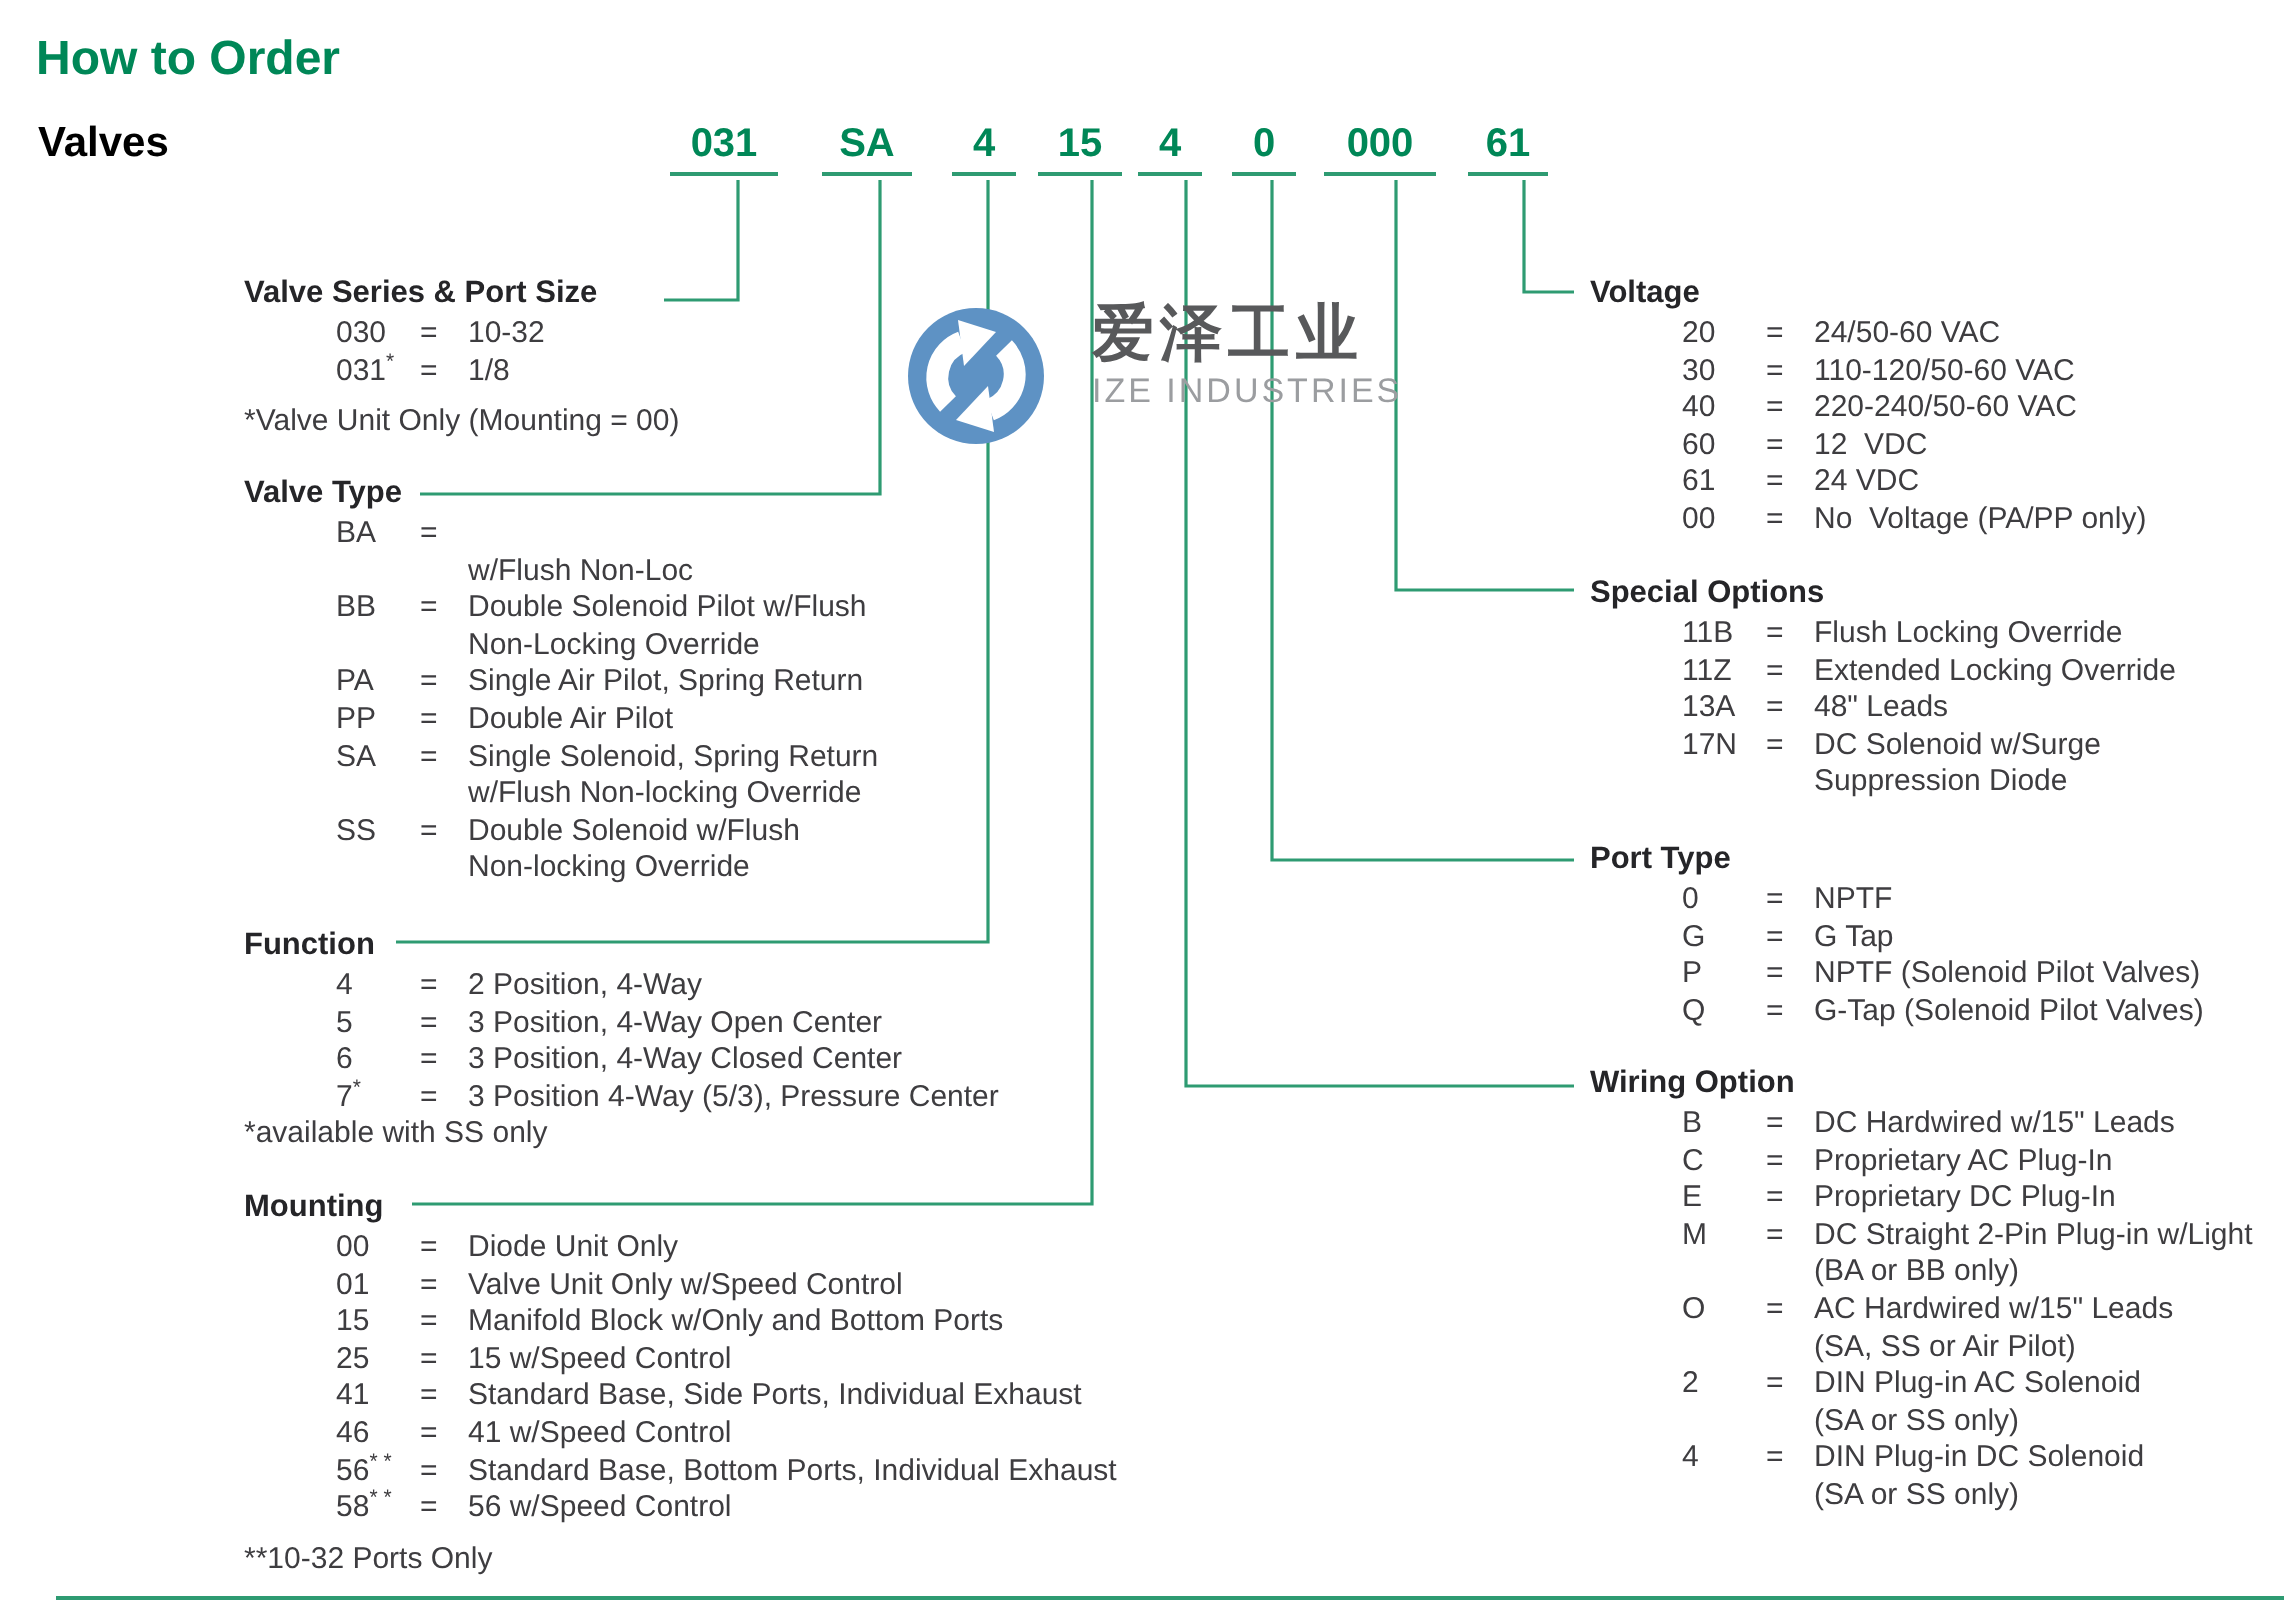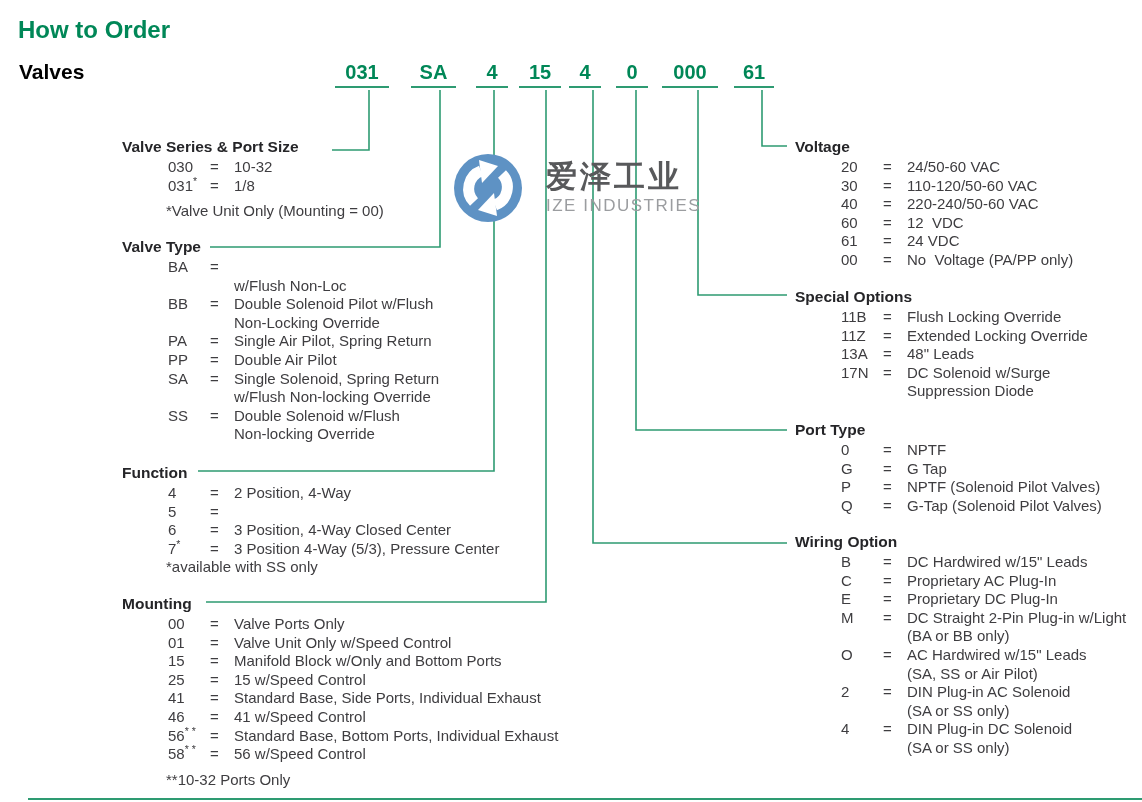--- a/index.html
+++ b/index.html
@@ -29,33 +29,33 @@
   .seg-4{left:569px;width:32px;}
   .seg-5{left:616px;width:32px;}
   .seg-6{left:662px;width:56px;}
   .seg-7{left:734px;width:40px;}
 
   
   #connectors{position:absolute;left:0;top:0;width:1142px;height:802px;pointer-events:none;}
   #connectors polyline{fill:none;stroke:var(--line-green);stroke-width:1.6;}
 
   
-  .watermark{position:absolute;left:452px;top:150px;display:flex;align-items:center;gap:22px;}
+  .watermark{position:absolute;left:452px;top:150px;display:flex;gap:22px;}
   .wm-text-cn{font-size:31px;font-weight:600;color:var(--wm-dark);letter-spacing:3px;line-height:34px;}
   .wm-text-en{font-size:17px;color:var(--wm-light);letter-spacing:1.5px;line-height:20px;margin-top:2px;}
 
   
   .section{position:absolute;color:var(--body-text);font-size:15px;line-height:18.6px;}
   .sec-heading{font-size:15.5px;font-weight:bold;color:var(--heading-text);line-height:19px;margin-bottom:2px;}
   .row{display:flex;}
   .row .code{width:42px;flex:0 0 42px;white-space:pre;margin-left:46px;}
   .row .eq{width:24px;flex:0 0 24px;}
   .row .desc{white-space:pre-wrap;}
   .row sup{font-size:70%;vertical-align:super;line-height:0;}
-  .footnote{margin-top:7px;margin-left:44px;}
+  .footnote{margin-top:7px;}
   .sec-function .footnote{margin-top:0;}
 
   .sec-valve-series{left:122px;top:137px;width:480px;}
   .sec-valve-type{left:122px;top:237px;width:480px;}
   .sec-function{left:122px;top:463px;width:480px;}
   .sec-mounting{left:122px;top:594px;width:520px;}
   .sec-voltage{left:795px;top:137px;width:340px;}
   .sec-special-options{left:795px;top:287px;width:340px;}
   .sec-port-type{left:795px;top:420px;width:340px;}
   .sec-wiring-option{left:795px;top:532px;width:340px;}
@@ -177,39 +177,40 @@
   <div class="section sec-function">
       <div class="sec-heading">Function</div>
       <div class="row">
         <span class="code">4</span>
         <span class="eq">=</span>
         <span class="desc">2 Position, 4-Way</span>
       </div>
       <div class="row">
         <span class="code">5</span>
         <span class="eq">=</span>
+        <span class="desc">3 Position, 4-Way Open Center</span>
       </div>
       <div class="row">
         <span class="code">6</span>
         <span class="eq">=</span>
         <span class="desc">3 Position, 4-Way Closed Center</span>
       </div>
       <div class="row">
         <span class="code">7<sup>*</sup></span>
         <span class="eq">=</span>
         <span class="desc">3 Position 4-Way (5/3), Pressure Center</span>
       </div>
       <div class="footnote">*available with SS only</div>
     </div>
   <div class="section sec-mounting">
       <div class="sec-heading">Mounting</div>
       <div class="row">
         <span class="code">00</span>
         <span class="eq">=</span>
-        <span class="desc">Valve Ports Only</span>
+        <span class="desc">Diode Unit Only</span>
       </div>
       <div class="row">
         <span class="code">01</span>
         <span class="eq">=</span>
         <span class="desc">Valve Unit Only w/Speed Control</span>
       </div>
       <div class="row">
         <span class="code">15</span>
         <span class="eq">=</span>
         <span class="desc">Manifold Block w/Only and Bottom Ports</span>

